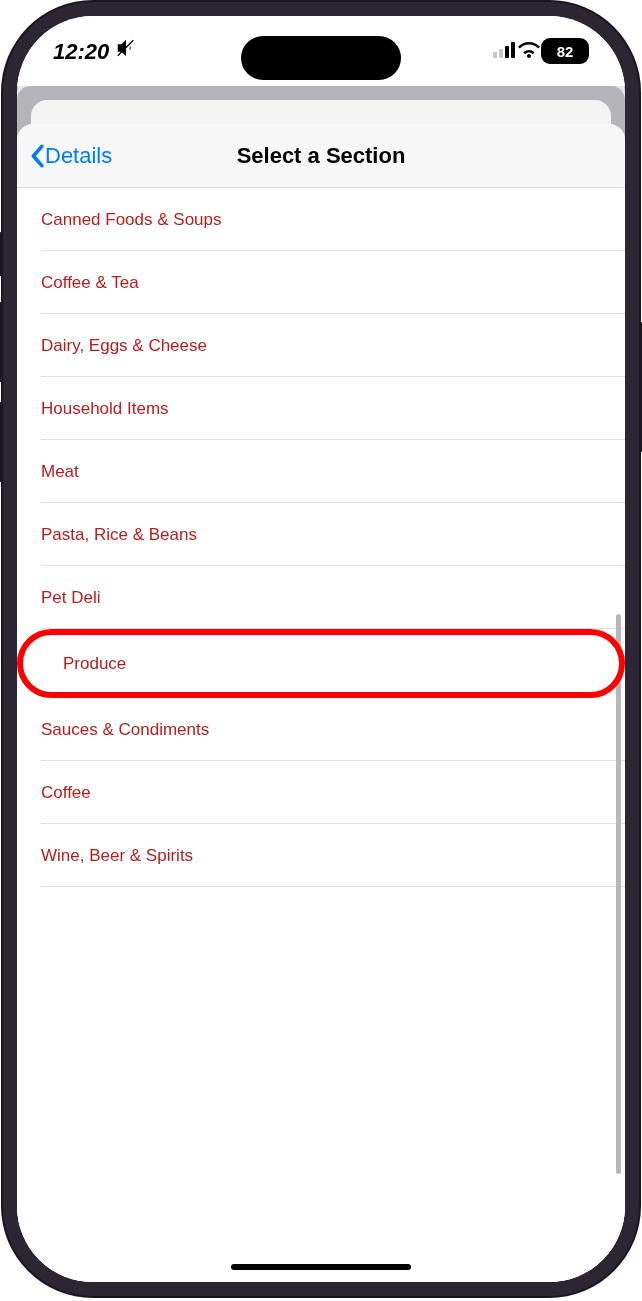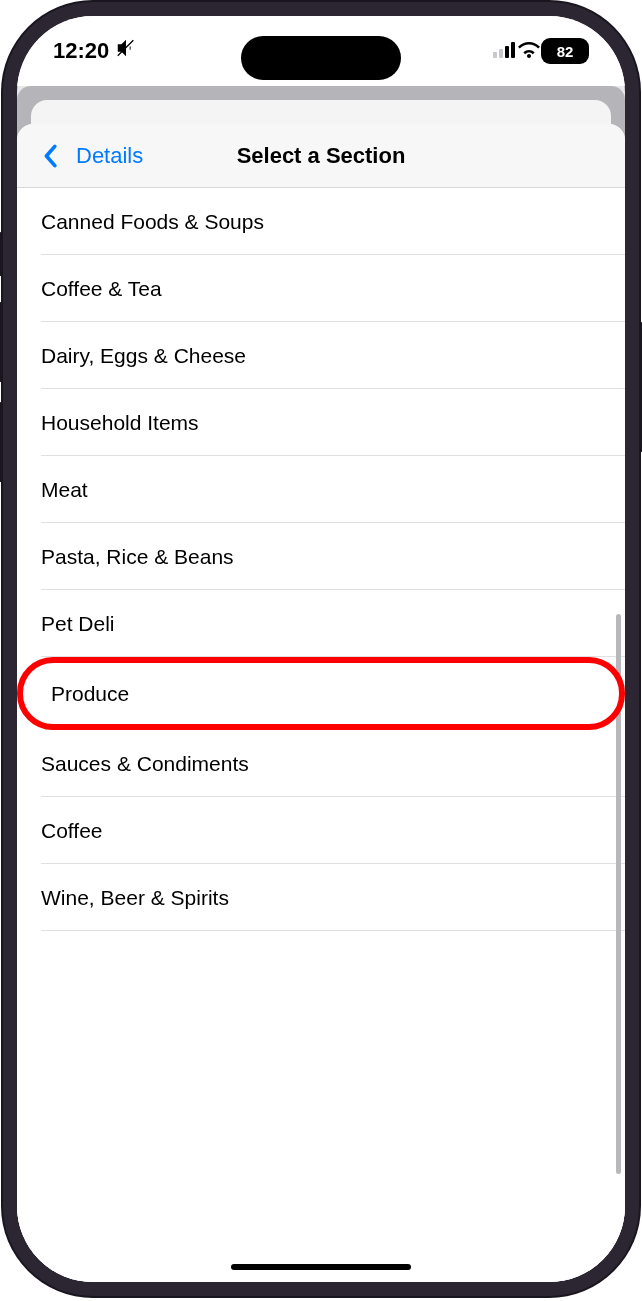--- a/index.html
+++ b/index.html
@@ -43,21 +43,21 @@
       height: 70px;
       padding: 0 36px;
       display: flex;
       align-items: center;
       justify-content: space-between;
       background: #fff;
       color: #000;
       font-weight: 600;
       font-size: 22px;
     }
-    .status-left { display: flex; align-items: center; gap: 6px; }
+    .status-left { display: flex; align-items: flex-end; gap: 6px; font-style: italic; }
     .status-right { display: flex; align-items: center; gap: 0; }
     .battery-pill {
       display: inline-flex;
       align-items: center;
       justify-content: center;
       width: 48px;
       height: 26px;
       border-radius: 9px;
       background: #000;
       color: #fff;
@@ -97,59 +97,59 @@
       position: relative;
       height: 64px;
       display: flex;
       align-items: center;
       justify-content: center;
       border-bottom: 1px solid #d8d8dc;
       background: #f7f7f7;
     }
     .nav-back {
       position: absolute;
-      left: 25px;
-      display: flex;
-      align-items: center;
-      gap: 18px;
+      left: 12px;
+      display: flex;
+      align-items: center;
+      gap: 0;
       color: #007aff;
       font-size: 22px;
     }
     .chevron-left {
       width: 16px;
       height: 24px;
     }
     .nav-title {
       font-size: 22px;
       font-weight: 700;
       color: #000;
     }
     .list-container {
       background: #fff;
       flex: 1;
       overflow-y: auto;
     }
     .list-row {
       position: relative;
       padding: 22px 24px 21px 24px;
-      font-size: 21px;
-      color: #000000;
+      font-size: 17px;
+      color: #b91c1c;
       background: #fff;
     }
     .list-row::after {
       content: "";
       position: absolute;
       left: 24px;
       right: 0;
       bottom: 0;
       height: 1px;
       background: #e0e0e4;
     }
     .list-row.highlighted {
-      padding: 19px 24px 18px 28px;
+      padding: 19px 24px 18px 40px;
       border: 6px solid #ff0000;
       border-radius: 36px;
       z-index: 2;
     }
     .list-row.highlighted::after { display: none; }
     .scrollbar-indicator {
       position: absolute;
       right: 4px;
       top: 490px;
       width: 5px;

